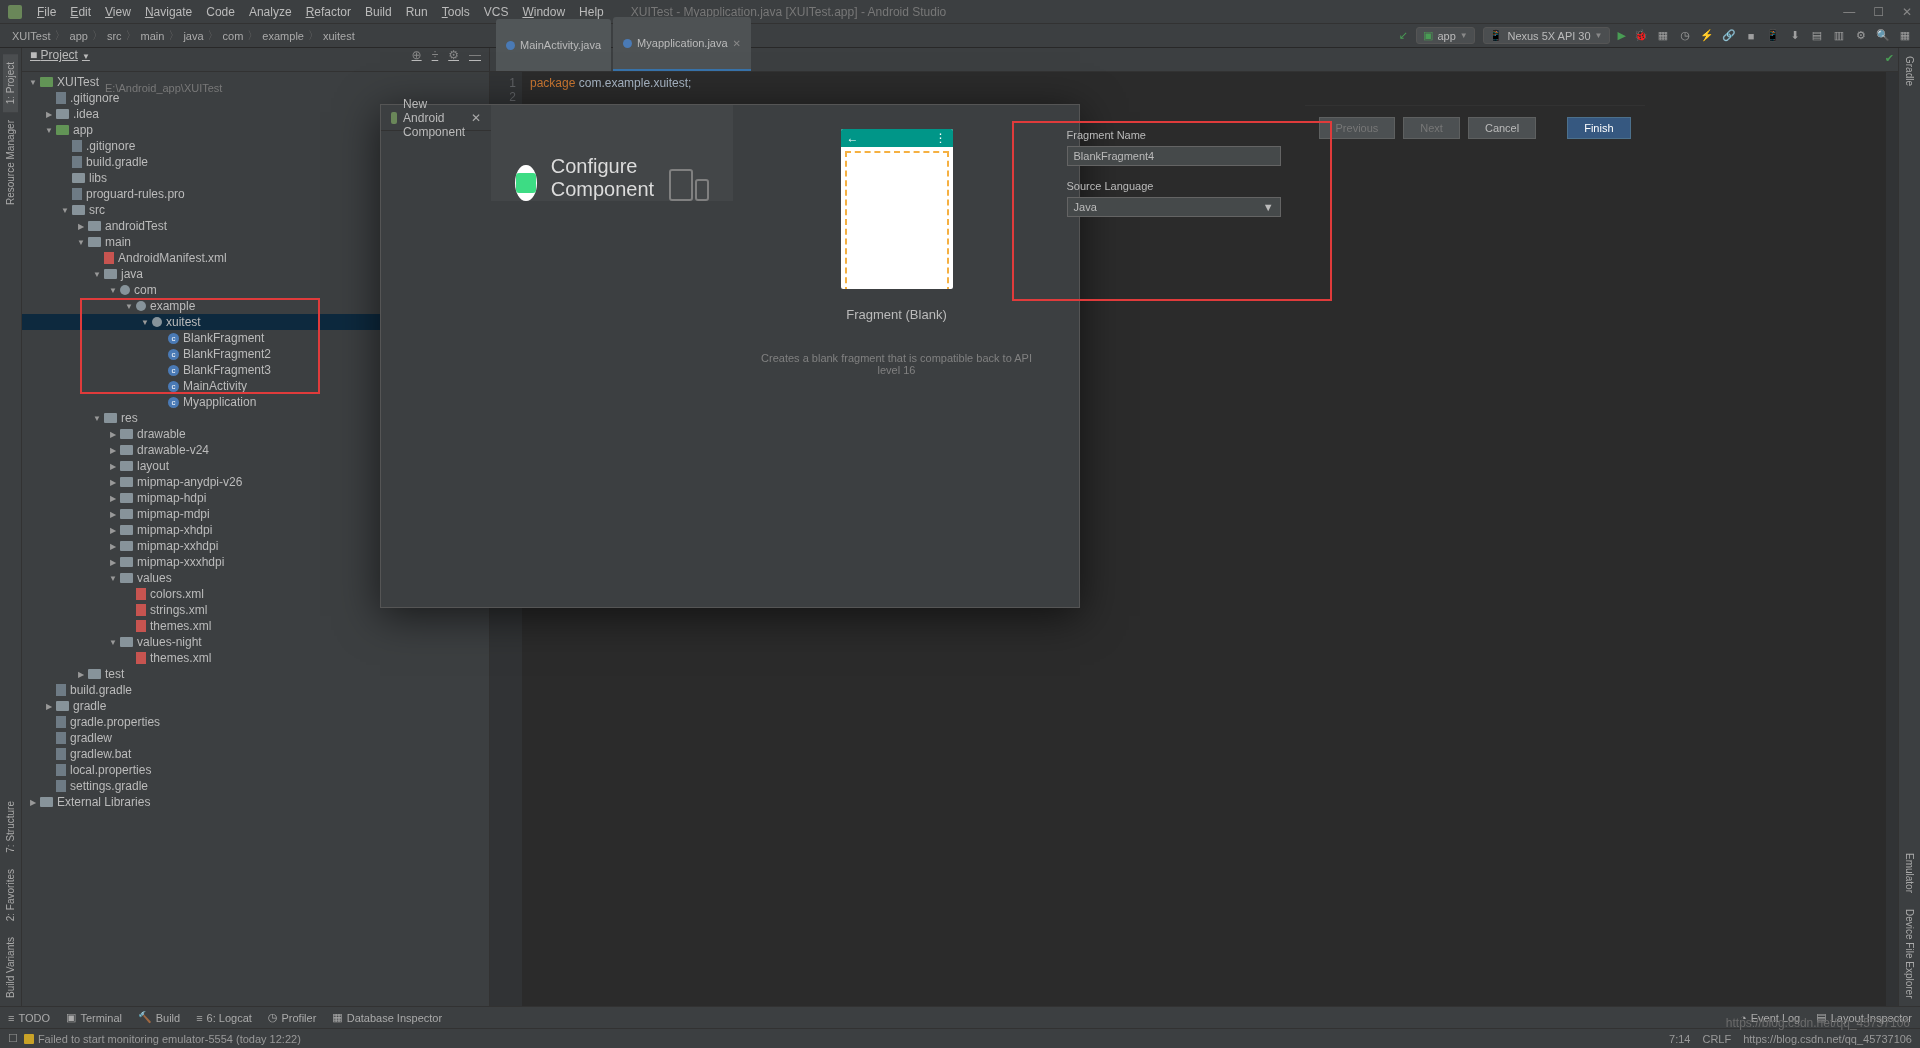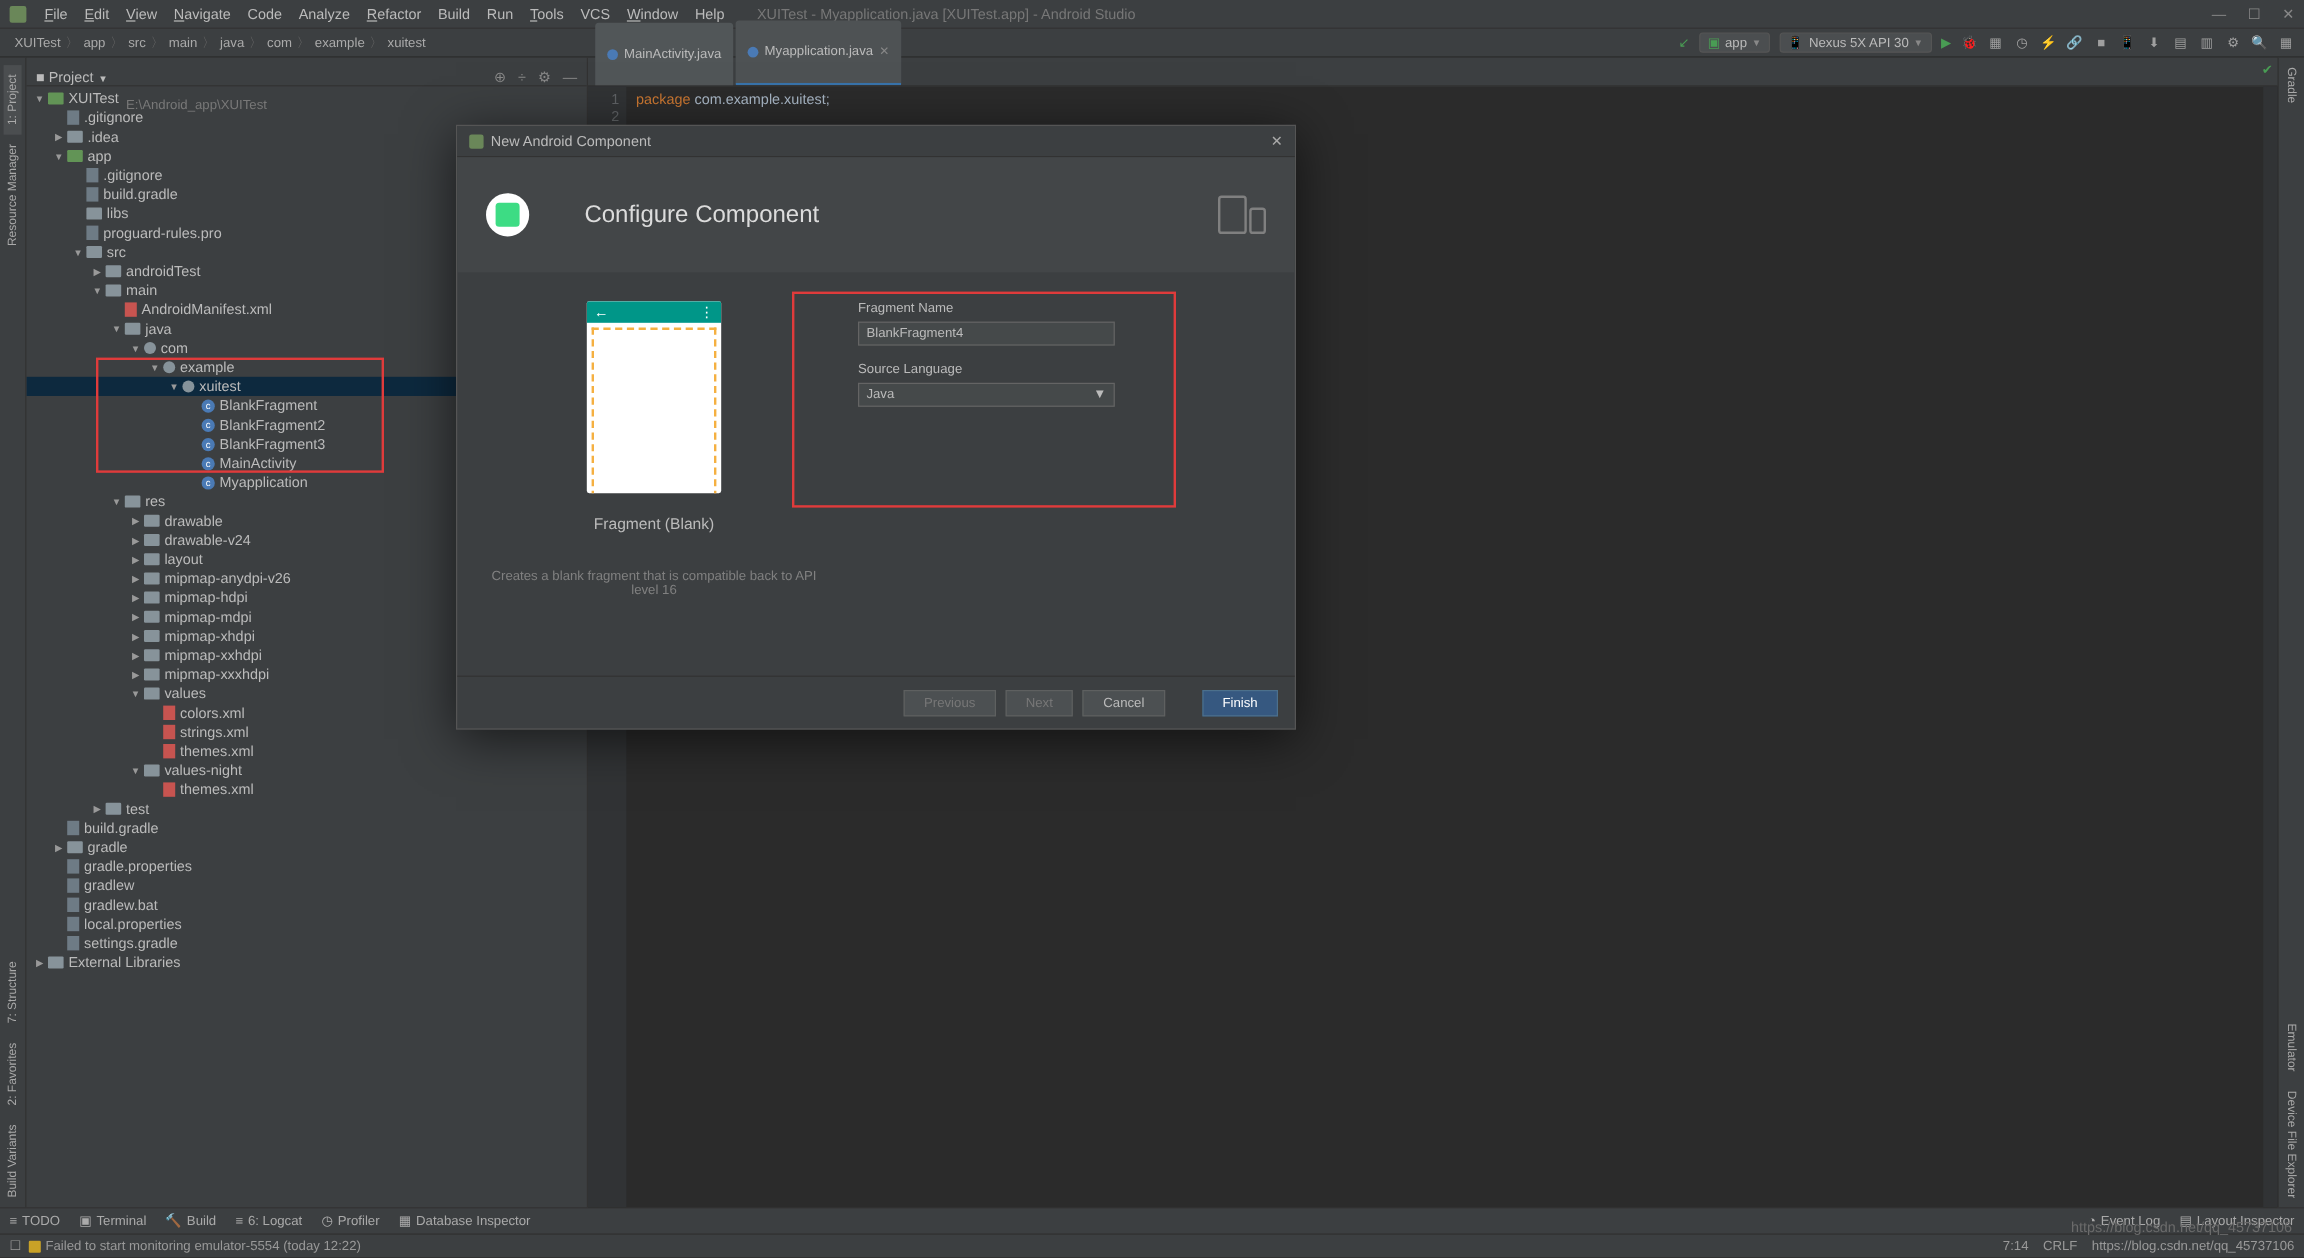--- a/index.html
+++ b/index.html
@@ -30,21 +30,21 @@
 .leftstrip { width: 22px; background: #3c3f41; border-right: 1px solid #323232; display: flex; flex-direction: column; align-items: center; padding-top: 6px; }
 .leftstrip .vtab { writing-mode: vertical-rl; transform: rotate(180deg); padding: 8px 2px; font-size: 10px; color: #aaa; cursor: pointer; }
 .leftstrip .vtab.active { background: #4b4e50; }
 
 
 .rightstrip { width: 22px; background: #3c3f41; border-left: 1px solid #323232; display: flex; flex-direction: column; align-items: center; }
 .rightstrip .vtab { writing-mode: vertical-rl; padding: 8px 2px; font-size: 10px; color: #aaa; margin-top: auto; }
 
 
 .projectpanel { width: 468px; background: #3c3f41; border-right: 1px solid #323232; display: flex; flex-direction: column; }
-.projectpanel .header { height: 24px; display: flex; align-items: flex-end; padding: 0 8px; border-bottom: 1px solid #323232; }
+.projectpanel .header { height: 24px; display: flex; align-items: flex-start; padding: 0 8px; border-bottom: 1px solid #323232; text-decoration: underline; }
 .projectpanel .header .arrow { font-size: 8px; margin-left: 4px; }
 .projectpanel .header .tools { margin-left: auto; display: flex; gap: 10px; color: #888; font-size: 12px; }
 .projectpanel .tree { flex: 1; overflow: auto; padding: 2px 0; font-size: 12px; }
 .tree .node { display: flex; align-items: center; height: 16px; padding-right: 8px; white-space: nowrap; }
 .tree .node.selected { background: #0d293e; }
 .tree .arrow { width: 14px; text-align: center; font-size: 8px; color: #999; }
 .tree .arrow.none { visibility: hidden; }
 .tree .icon { width: 14px; height: 14px; margin-right: 4px; display: inline-flex; align-items: center; justify-content: center; font-size: 10px; }
 .tree .icon.folder { background: #87939a; border-radius: 1px; width: 13px; height: 10px; }
 .tree .icon.modfolder { background: #629456; border-radius: 1px; width: 13px; height: 10px; }
@@ -65,25 +65,25 @@
 .editor .tab .close { color: #888; font-size: 10px; }
 .editor .code { flex: 1; display: flex; font-family: Consolas, monospace; font-size: 12px; }
 .editor .gutter { width: 32px; background: #313335; text-align: right; padding: 4px 6px 0 0; color: #606366; }
 .editor .codetext { padding: 4px 8px; }
 .kw { color: #cc7832; }
 .pkg { color: #a9b7c6; }
 .editor .rightgutter { width: 12px; background: #313335; }
 .editor .check { position: absolute; top: 4px; right: 4px; color: #499c54; font-size: 11px; }
 
 
-.dialog { position: absolute; left: 380px; top: 104px; width: 700px; height: 504px; background: #3c3f41; border: 1px solid #555; box-shadow: 0 8px 40px rgba(0,0,0,0.6); display: flex; flex-direction: column; }
+.dialog { position: absolute; left: 380px; top: 104px; width: 700px; height: 504px; background: #3c3f41; border: 1px solid #555; box-shadow: 0 8px 40px rgba(0,0,0,0.6); display: flex; flex-direction: row; }
 .dialog .titlebar { height: 26px; background: #3c3f41; display: flex; align-items: center; padding: 0 10px; border-bottom: 1px solid #323232; }
 .dialog .titlebar .dlogo { width: 12px; height: 12px; background: #6a8759; border-radius: 2px; margin-right: 6px; }
 .dialog .titlebar .close { margin-left: auto; color: #aaa; cursor: pointer; }
-.dialog .hero { height: 96px; background: #434648; display: flex; align-items: center; padding: 0 24px; gap: 32px; }
+.dialog .hero { height: 96px; background: #434648; display: flex; align-items: flex-end; padding: 0 24px; }
 .dialog .hero .hicon { width: 36px; height: 36px; background: #fff; border-radius: 50%; margin-right: 14px; display: flex; align-items: center; justify-content: center; }
 .dialog .hero .hicon .inner { width: 20px; height: 20px; background: #3ddc84; border-radius: 3px; }
 .dialog .hero h1 { color: #dcdcdc; font-size: 20px; font-weight: 400; }
 .dialog .hero .devices { margin-left: auto; display: flex; gap: 2px; }
 .dialog .hero .dev { border: 2px solid #808080; border-radius: 3px; }
 .dialog .hero .dev.big { width: 24px; height: 32px; }
 .dialog .hero .dev.small { width: 14px; height: 22px; align-self: flex-end; }
 .dialog .body { flex: 1; display: flex; padding: 24px; gap: 30px; }
 .dialog .preview { width: 280px; display: flex; flex-direction: column; align-items: center; }
 .dialog .preview .frame { width: 112px; height: 160px; background: #fff; border-radius: 2px; overflow: hidden; }

